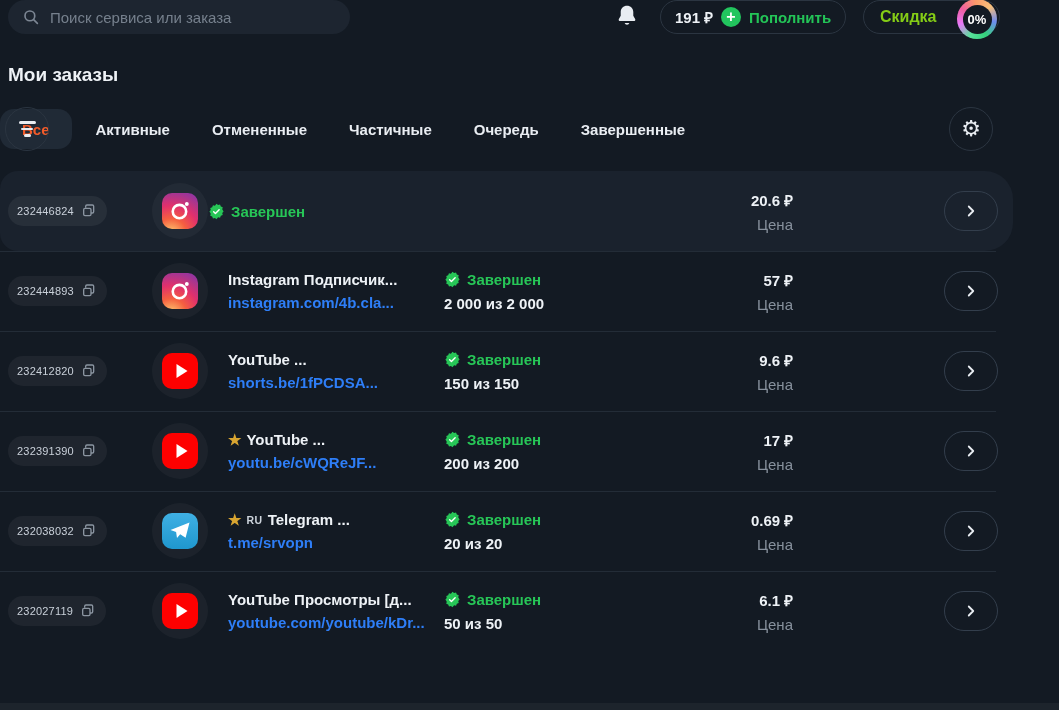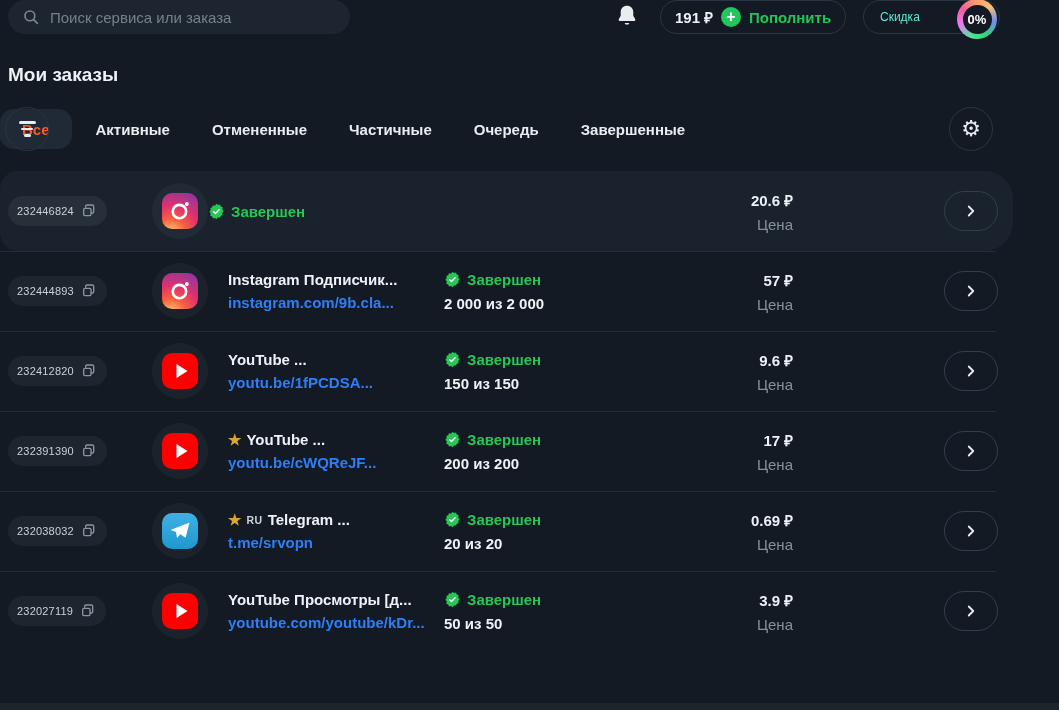--- a/index.html
+++ b/index.html
@@ -37,21 +37,21 @@
     color:#0d1117; font-weight:bold; font-size:16px; line-height:19px;
     text-align:center; color:#fff;
   }
   .topup { font-weight:bold; font-size:15px; color:#23c457; white-space:nowrap; }
   .discount-pill {
     position:absolute; left:863px; top:0; height:34px; width:137px;
     border:1px solid #2b3541; border-radius:17px;
     display:flex; align-items:center; padding:0 48px 0 16px;
     cursor:pointer;
   }
-  .discount-label { font-weight:normal; font-size:12px; color:#5eead4; white-space:nowrap; }
+  .discount-label { font-weight:bold; font-size:16px; color:#84cc16; white-space:nowrap; }
   .discount-ring {
     position:absolute; right:2px; top:-2px; width:40px; height:40px; border-radius:50%;
     background:conic-gradient(from 150deg, #34d17c, #57e29a, #e879f9, #f05fa0, #fb9a6a, #f8c07a, #6f8cf0, #34d17c);
     display:flex; align-items:center; justify-content:center;
   }
   .discount-inner {
     width:29px; height:29px; border-radius:50%; background:#131a23;
     display:flex; align-items:center; justify-content:center;
     font-weight:bold; font-size:13px; color:#fff;
   }
@@ -246,21 +246,21 @@
         <svg width="26" height="26" viewBox="0 0 24 24" fill="none">
             <circle cx="11.5" cy="12.5" r="6.2" stroke="#fff" stroke-width="2.4"></circle>
             <circle cx="18.3" cy="5.6" r="1.8" fill="#fff"></circle>
           </svg>
       </span>
     </div>
     <div class="svc-text">
       <div class="svc-title">
           <span>Instagram Подписчик...</span>
         </div>
-      <a class="svc-link">instagram.com/9b.cla...</a>
+      <a class="svc-link">instagram.com/4b.cla...</a>
     </div>
     <div class="cell-status">
       <div class="status-line">
         <svg width="17" height="17" viewBox="0 0 24 24">
             <path fill="#27c657" d="M12 1l2.2 1.9 2.8-.7 1.1 2.7 2.7 1.1-.7 2.8L22 12l-1.9 2.2.7 2.8-2.7 1.1-1.1 2.7-2.8-.7L12 23l-2.2-1.9-2.8.7-1.1-2.7-2.7-1.1.7-2.8L2 12l1.9-2.2-.7-2.8 2.7-1.1 1.1-2.7 2.8.7z"></path>
             <path d="M8 12.3l2.5 2.5 5.2-5.2" stroke="#fff" stroke-width="2" fill="none" stroke-linecap="round" stroke-linejoin="round"></path>
           </svg>
         <span class="status-text">Завершен</span>
       </div>
       <div class="progress">2 000 из 2 000</div>
@@ -292,21 +292,21 @@
       <span class="svc-icon yt">
         <svg width="36" height="36" viewBox="0 0 36 36">
             <polygon points="14.5,11 25.5,18 14.5,25" fill="#fff"></polygon>
           </svg>
       </span>
     </div>
     <div class="svc-text">
       <div class="svc-title">
           <span>YouTube ...</span>
         </div>
-      <a class="svc-link">youtu.be/1fPCDSA...</a>
+      <a class="svc-link">shorts.be/1fPCDSA...</a>
     </div>
     <div class="cell-status">
       <div class="status-line">
         <svg width="17" height="17" viewBox="0 0 24 24">
             <path fill="#27c657" d="M12 1l2.2 1.9 2.8-.7 1.1 2.7 2.7 1.1-.7 2.8L22 12l-1.9 2.2.7 2.8-2.7 1.1-1.1 2.7-2.8-.7L12 23l-2.2-1.9-2.8.7-1.1-2.7-2.7-1.1.7-2.8L2 12l1.9-2.2-.7-2.8 2.7-1.1 1.1-2.7 2.8.7z"></path>
             <path d="M8 12.3l2.5 2.5 5.2-5.2" stroke="#fff" stroke-width="2" fill="none" stroke-linecap="round" stroke-linejoin="round"></path>
           </svg>
         <span class="status-text">Завершен</span>
       </div>
       <div class="progress">150 из 150</div>
@@ -446,21 +446,21 @@
       <div class="status-line">
         <svg width="17" height="17" viewBox="0 0 24 24">
             <path fill="#27c657" d="M12 1l2.2 1.9 2.8-.7 1.1 2.7 2.7 1.1-.7 2.8L22 12l-1.9 2.2.7 2.8-2.7 1.1-1.1 2.7-2.8-.7L12 23l-2.2-1.9-2.8.7-1.1-2.7-2.7-1.1.7-2.8L2 12l1.9-2.2-.7-2.8 2.7-1.1 1.1-2.7 2.8.7z"></path>
             <path d="M8 12.3l2.5 2.5 5.2-5.2" stroke="#fff" stroke-width="2" fill="none" stroke-linecap="round" stroke-linejoin="round"></path>
           </svg>
         <span class="status-text">Завершен</span>
       </div>
       <div class="progress">50 из 50</div>
     </div>
     <div class="cell-price">
-      <div class="price-amount">3.9 ₽</div>
+      <div class="price-amount">6.1 ₽</div>
       <div class="price-label">Цена</div>
     </div>
     <div class="cell-chev">
       <button class="chev-btn">
         <svg width="18" height="18" viewBox="0 0 24 24" fill="none" stroke="#e9edf2" stroke-width="2.4" stroke-linecap="round" stroke-linejoin="round">
             <path d="M9 6l6 6-6 6"></path>
           </svg>
       </button>
     </div>
   </div>

